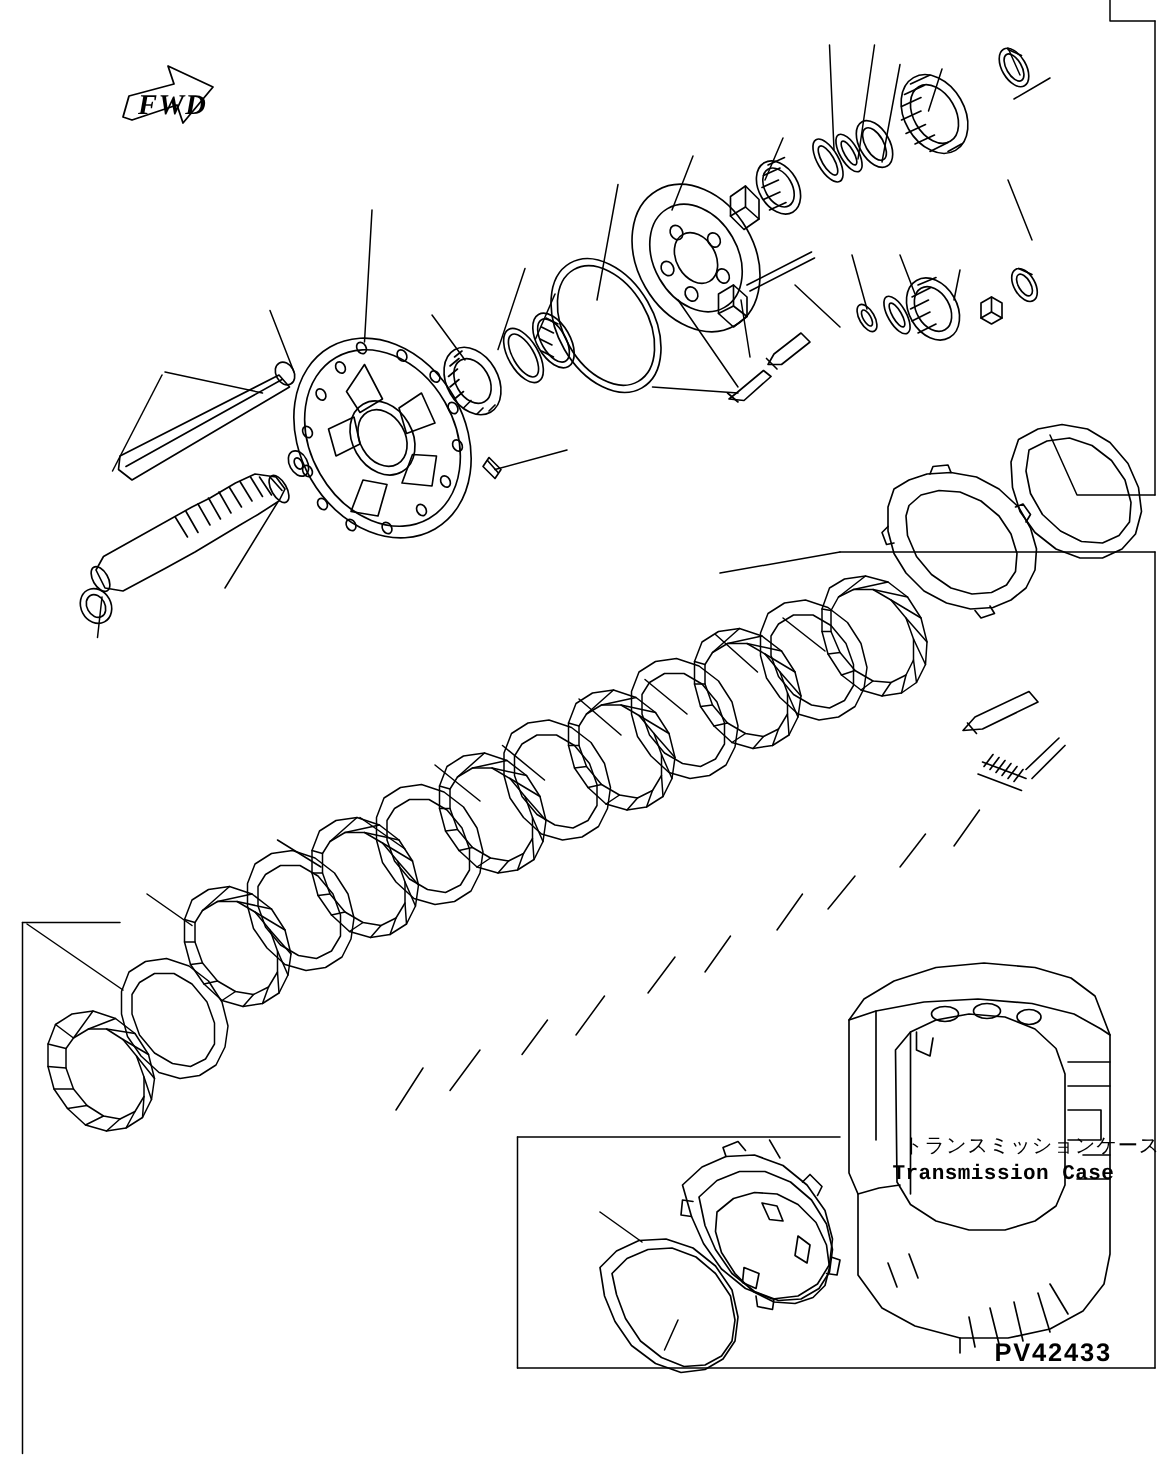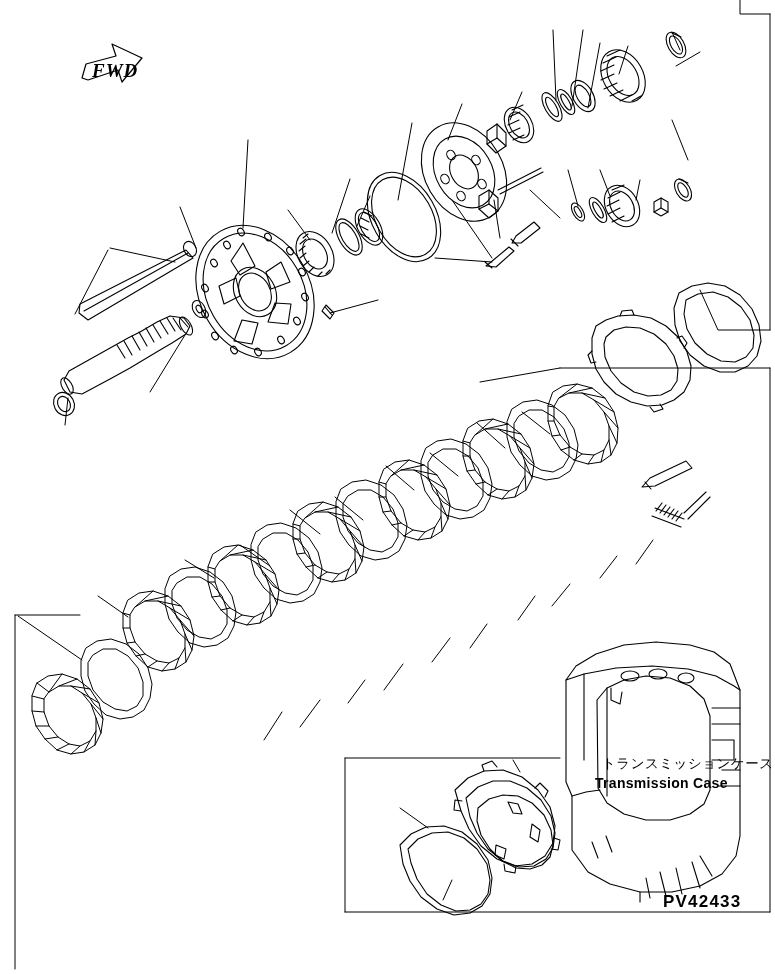--- a/index.html
+++ b/index.html
@@ -33,21 +33,21 @@
     font-style: italic;
     font-size: 19px;
     letter-spacing: 1px;
   }
   .case-jp {
     font-family: "DejaVu Sans", sans-serif;
     font-size: 13.5px;
     letter-spacing: 0.5px;
   }
   .case-en {
-    font-family: Liberation Sans, sans-serif;
+    font-family: Liberation Mono, monospace;
     font-weight: bold;
     font-size: 14px;
     letter-spacing: 0.3px;
   }
   .partno {
     font-family: "Liberation Sans", sans-serif;
     font-weight: bold;
     font-size: 17px;
     letter-spacing: 1.2px;
   }

